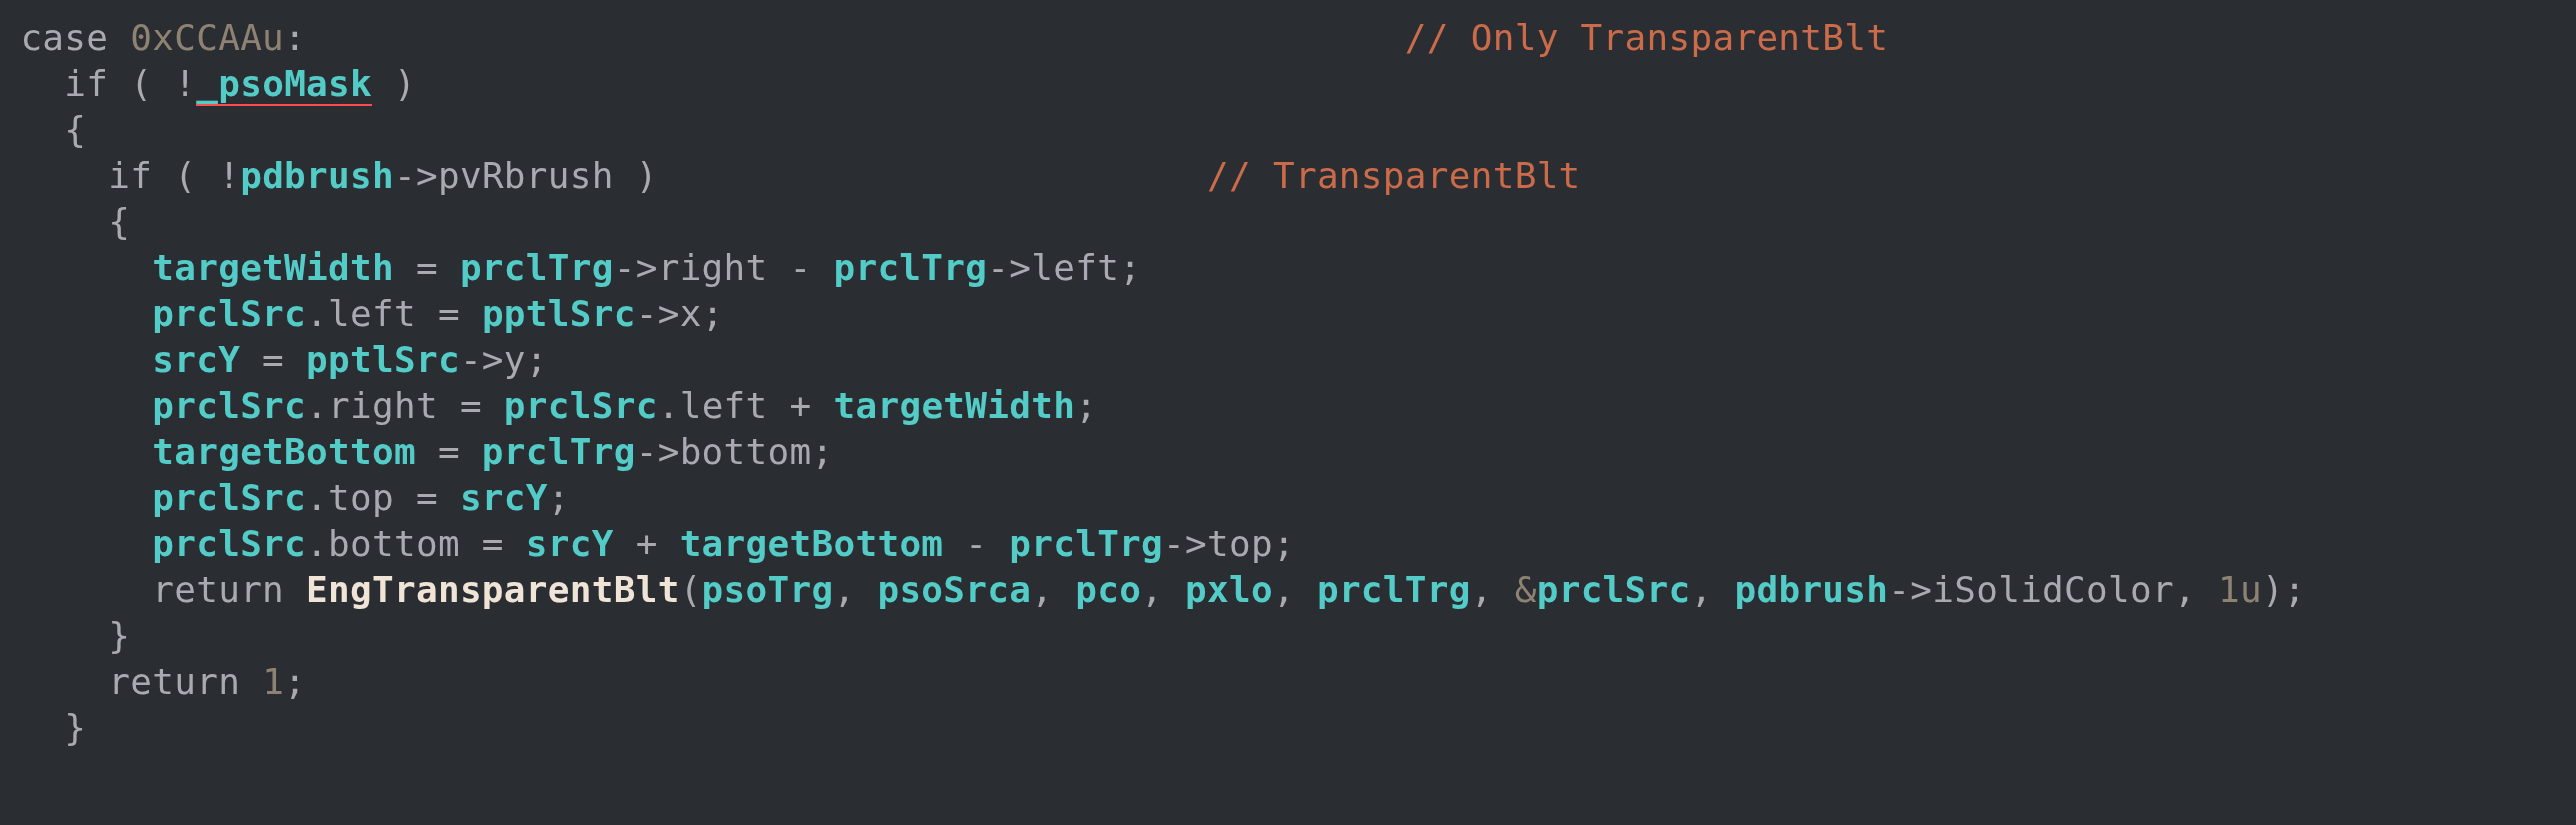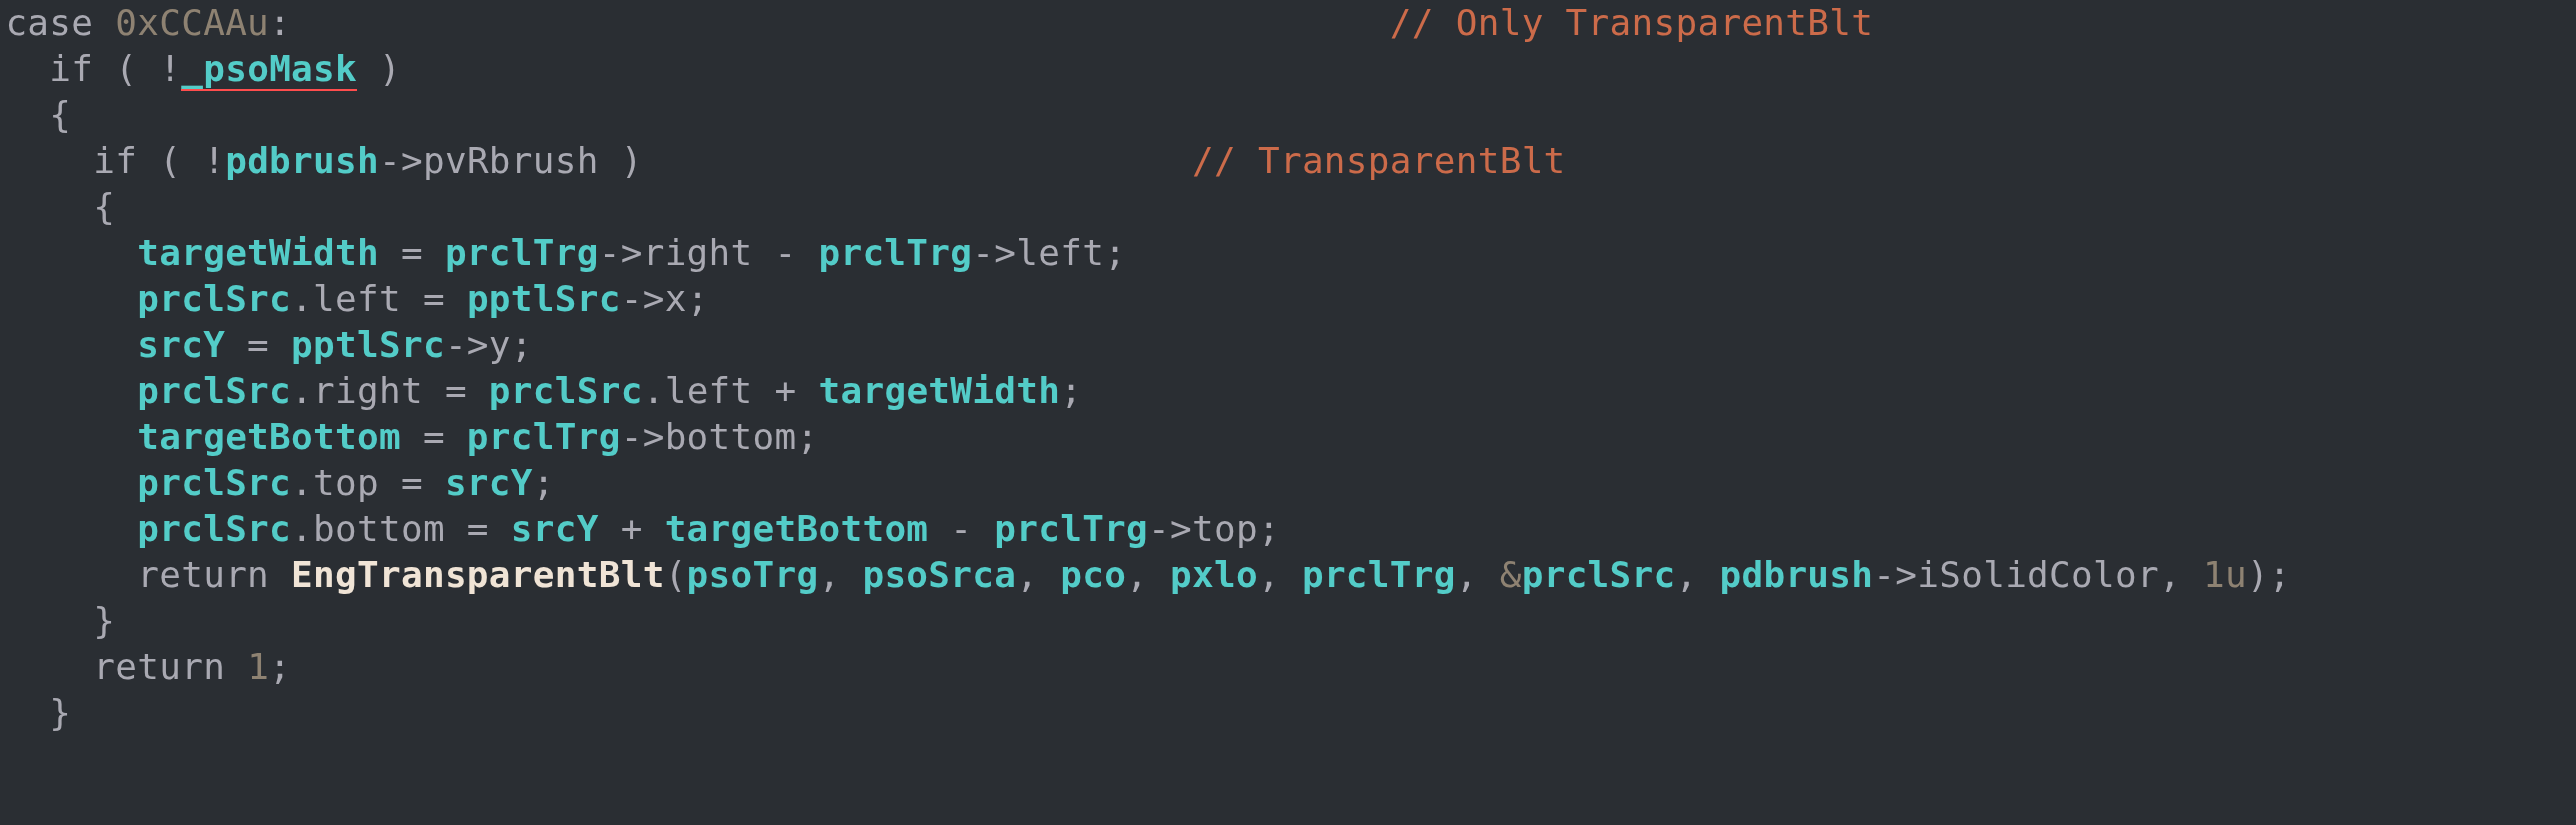--- a/index.html
+++ b/index.html
@@ -4,21 +4,21 @@
 <style>
   html, body {
     margin: 0;
     padding: 0;
     width: 2576px;
     height: 825px;
     background: #2a2e33;
     overflow: hidden;
   }
   pre.code {
-    margin: 0;
+    margin: 15px;
     padding: 0 0 0 5.4px;
     font-family: Consolas, "DejaVu Sans Mono", Menlo, monospace;
     font-size: 36px;
     line-height: 46px;
     color: #a9a9b2;
     white-space: pre;
     letter-spacing: 0.3px;
   }
   .kw    { color: #a9a9b2; }          
   .num   { color: #8e8272; }          

